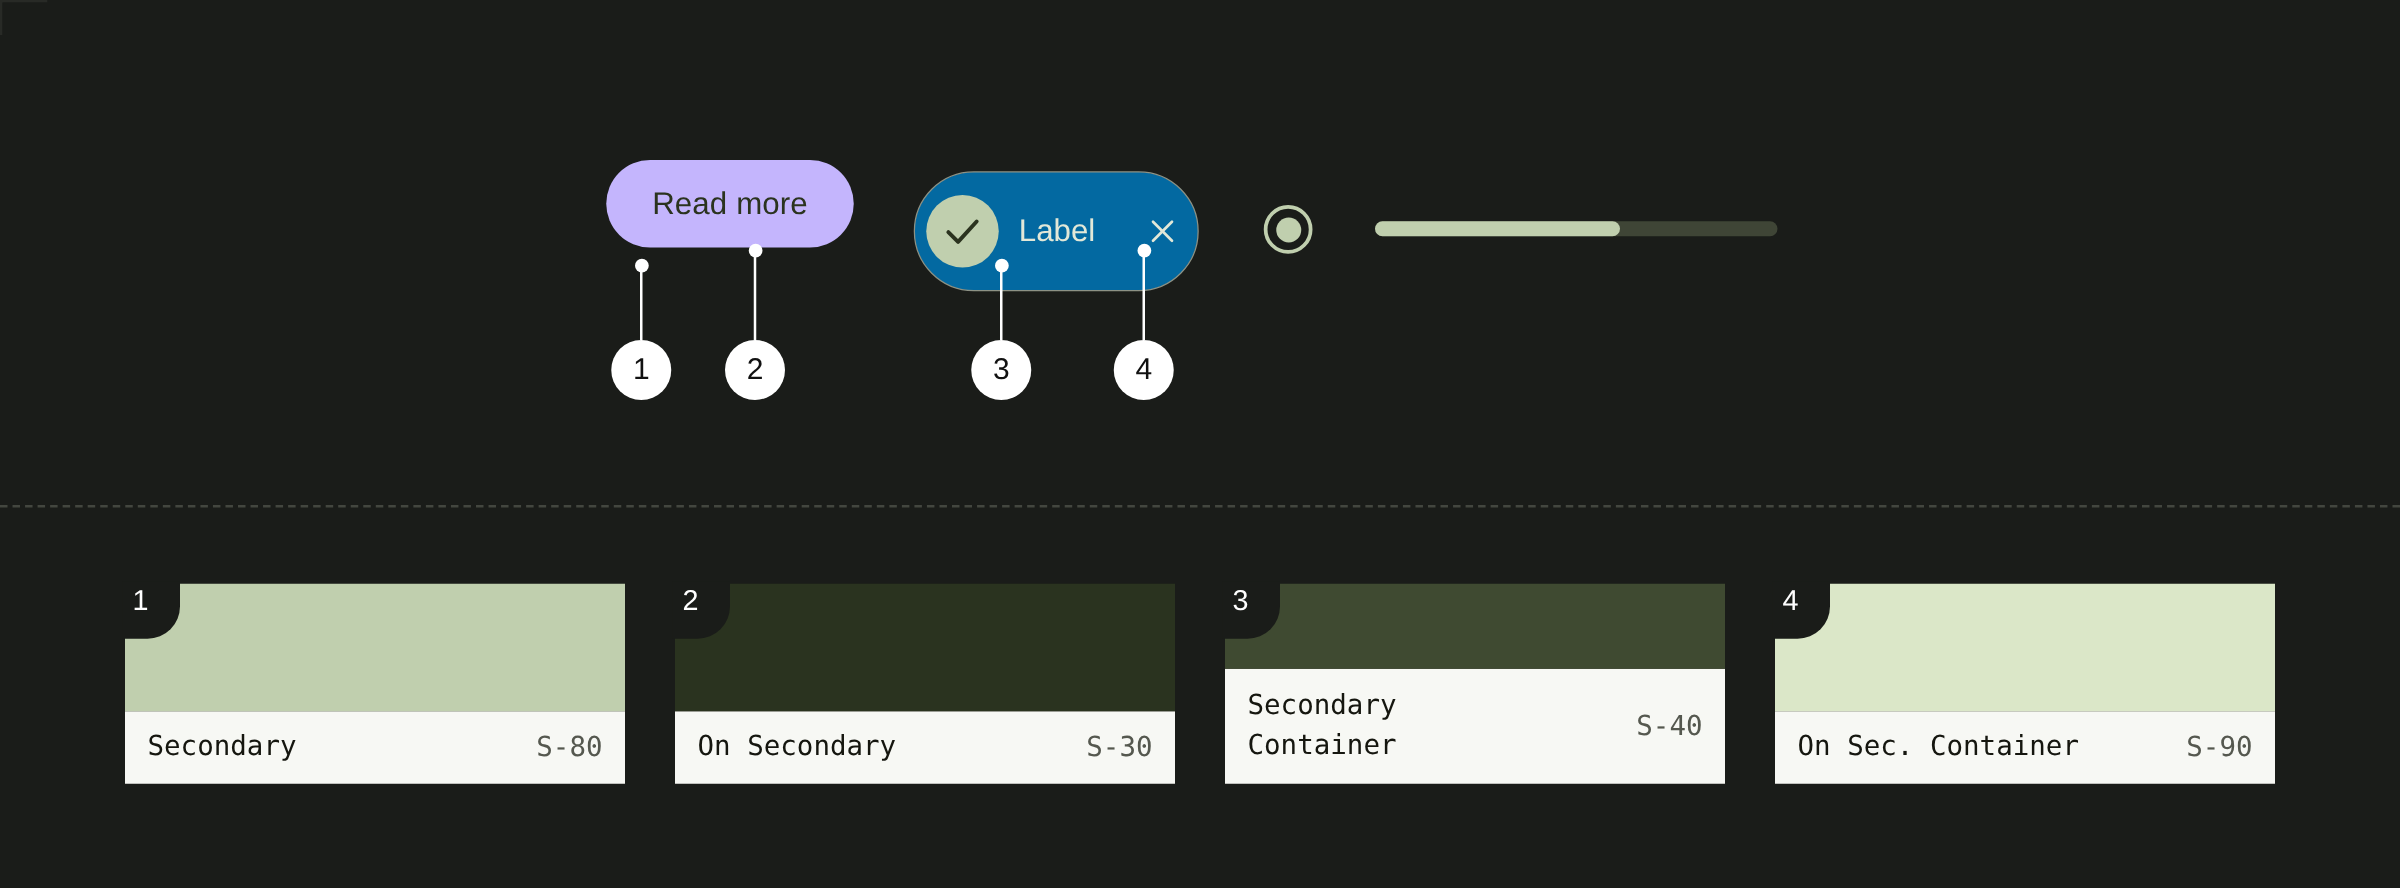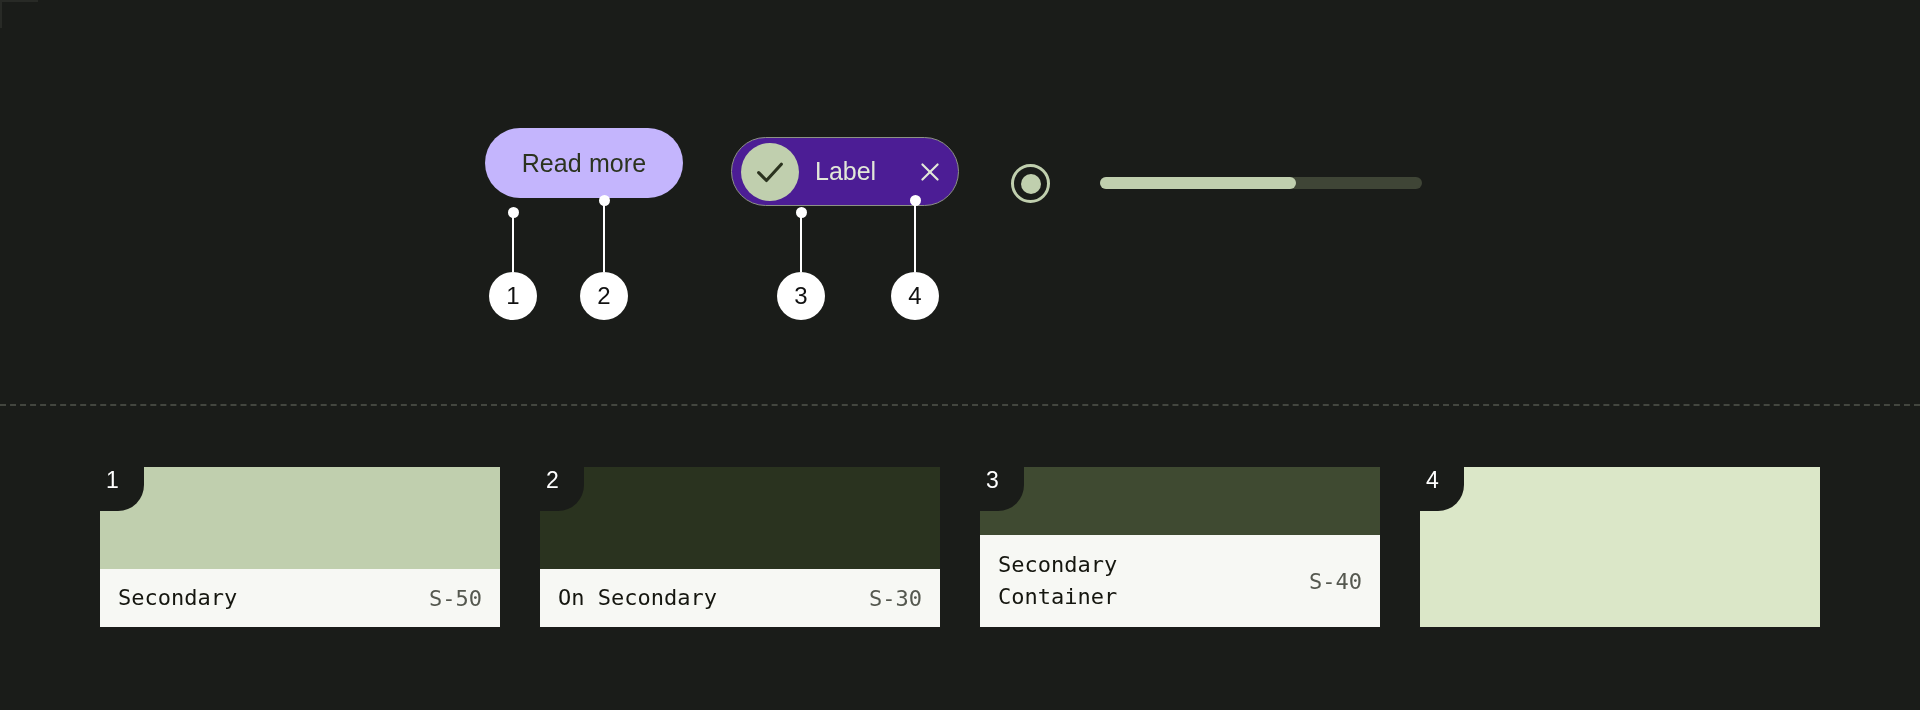--- a/index.html
+++ b/index.html
@@ -58,23 +58,23 @@
     padding: 0;
     cursor: pointer;
   }
 
   
   .chip {
     position: absolute;
     left: 731px;
     top: 137px;
     width: 228px;
-    height: 69px;
+    height: 96px;
     border-radius: 999px;
-    background: #4c1d95;
+    background: #0369a1;
     border: 1.5px solid #8d9285;
     box-sizing: border-box;
     display: flex;
     align-items: center;
     padding: 0 8px 0 9px;
     gap: 0;
     cursor: pointer;
     text-align: right;
   }
   .chip-check {
@@ -313,21 +313,21 @@
 <div class="divider"></div>
 
 <div class="cards">
 
   <div class="card" style="left:100px;">
     <div class="card-swatch" style="background: rgb(192, 207, 174);">
       <span class="card-badge">1</span>
     </div>
     <div class="card-label one-line">
       <span class="name">Secondary</span>
-      <span class="tone">S-50</span>
+      <span class="tone">S-80</span>
     </div>
   </div>
 
   <div class="card" style="left:540px;">
     <div class="card-swatch" style="background: rgb(42, 51, 31);">
       <span class="card-badge">2</span>
     </div>
     <div class="card-label one-line">
       <span class="name">On Secondary</span>
       <span class="tone">S-30</span>
@@ -342,15 +342,19 @@
       <span class="name">Secondary
 Container</span>
       <span class="tone">S-40</span>
     </div>
   </div>
 
   <div class="card" style="left:1420px;">
     <div class="card-swatch" style="background: rgb(219, 231, 200);">
       <span class="card-badge">4</span>
     </div>
+    <div class="card-label one-line">
+      <span class="name">On Sec. Container</span>
+      <span class="tone">S-90</span>
+    </div>
   </div>
 
 </div>
 
 </body></html>

